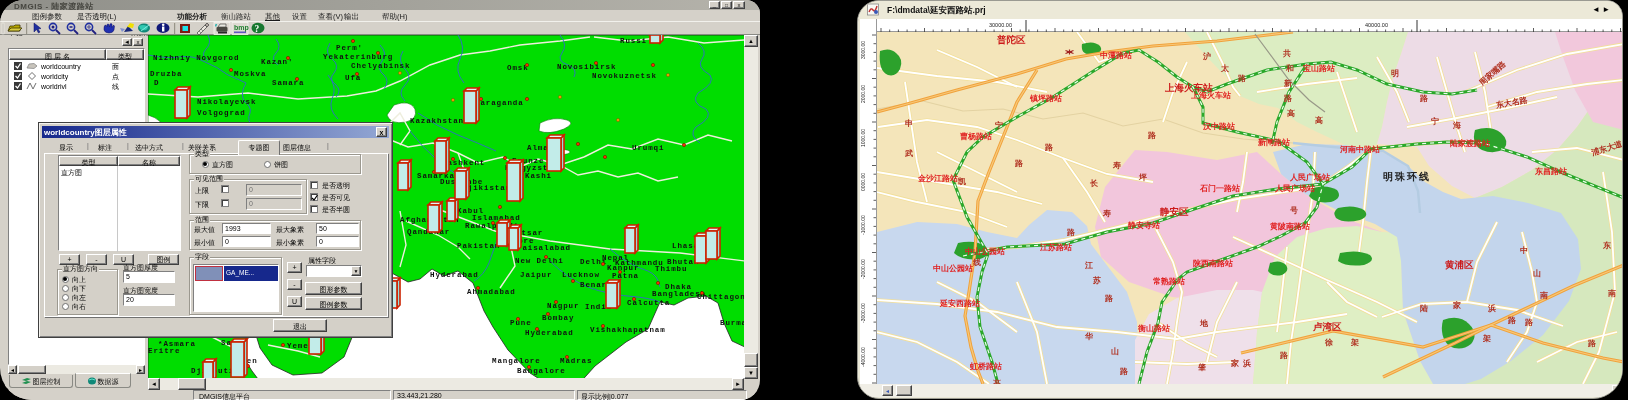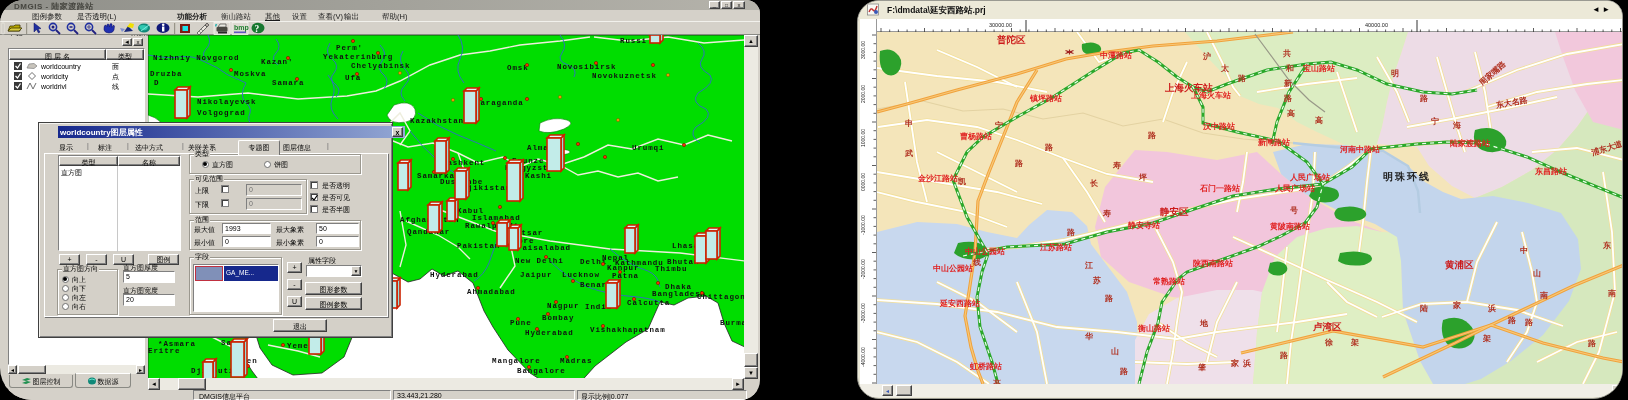--- a/index.html
+++ b/index.html
@@ -471,21 +471,21 @@
 </div>
 
 <div class="abs" style="left:0;top:390px;width:760px;height:10px;background:#d5d1c9;font-size:7px;color:#000;">
  <span class="abs sunk" style="left:193px;top:0px;width:198px;height:10px;padding:1px 0 0 5px;">DMGIS信息平台</span>
  <span class="abs sunk" style="left:393px;top:0px;width:182px;height:10px;padding:1px 0 0 3px;">33.443,21.280</span>
  <span class="abs sunk" style="left:577px;top:0px;width:170px;height:10px;padding:1px 0 0 3px;">显示比例|0.077</span>
 </div>
 
 <div id="dlg" class="abs" style="left:38px;top:122px;width:355px;height:216px;background:#d4d0c8;border:1px solid #404040;box-shadow:inset 1px 1px 0 #f4f3ef, inset -1px -1px 0 #808080;font-size:7px;color:#000;">
 
- <div class="abs" style="left:3px;top:3px;width:347px;height:12px;background:linear-gradient(to right,#16288c,#94a8d4);margin-left:16px;">
+ <div class="abs" style="left:3px;top:3px;width:347px;height:12px;background:linear-gradient(to right,#16288c,#94a8d4);">
   <span class="abs" style="left:2px;top:1px;font-size:8px;font-weight:bold;color:#fff;">worldcountry图层属性</span>
   <span class="abs btn3d" style="left:334px;top:1px;width:11px;height:10px;text-align:center;font-size:7px;line-height:9px;font-weight:bold;">x</span>
  </div>
 
  <div class="abs" style="left:5px;top:17px;width:345px;height:13px;font-size:7px;color:#000;">
   <span class="abs" style="left:15px;top:3px;">显示</span>
         <span class="abs" style="left:43px;top:2px;color:#666;">|</span>
   <span class="abs" style="left:54px;top:3px;">标注</span>
         <span class="abs" style="left:83px;top:2px;color:#666;">|</span>
   <span class="abs" style="left:91px;top:3px;">选中方式</span>

